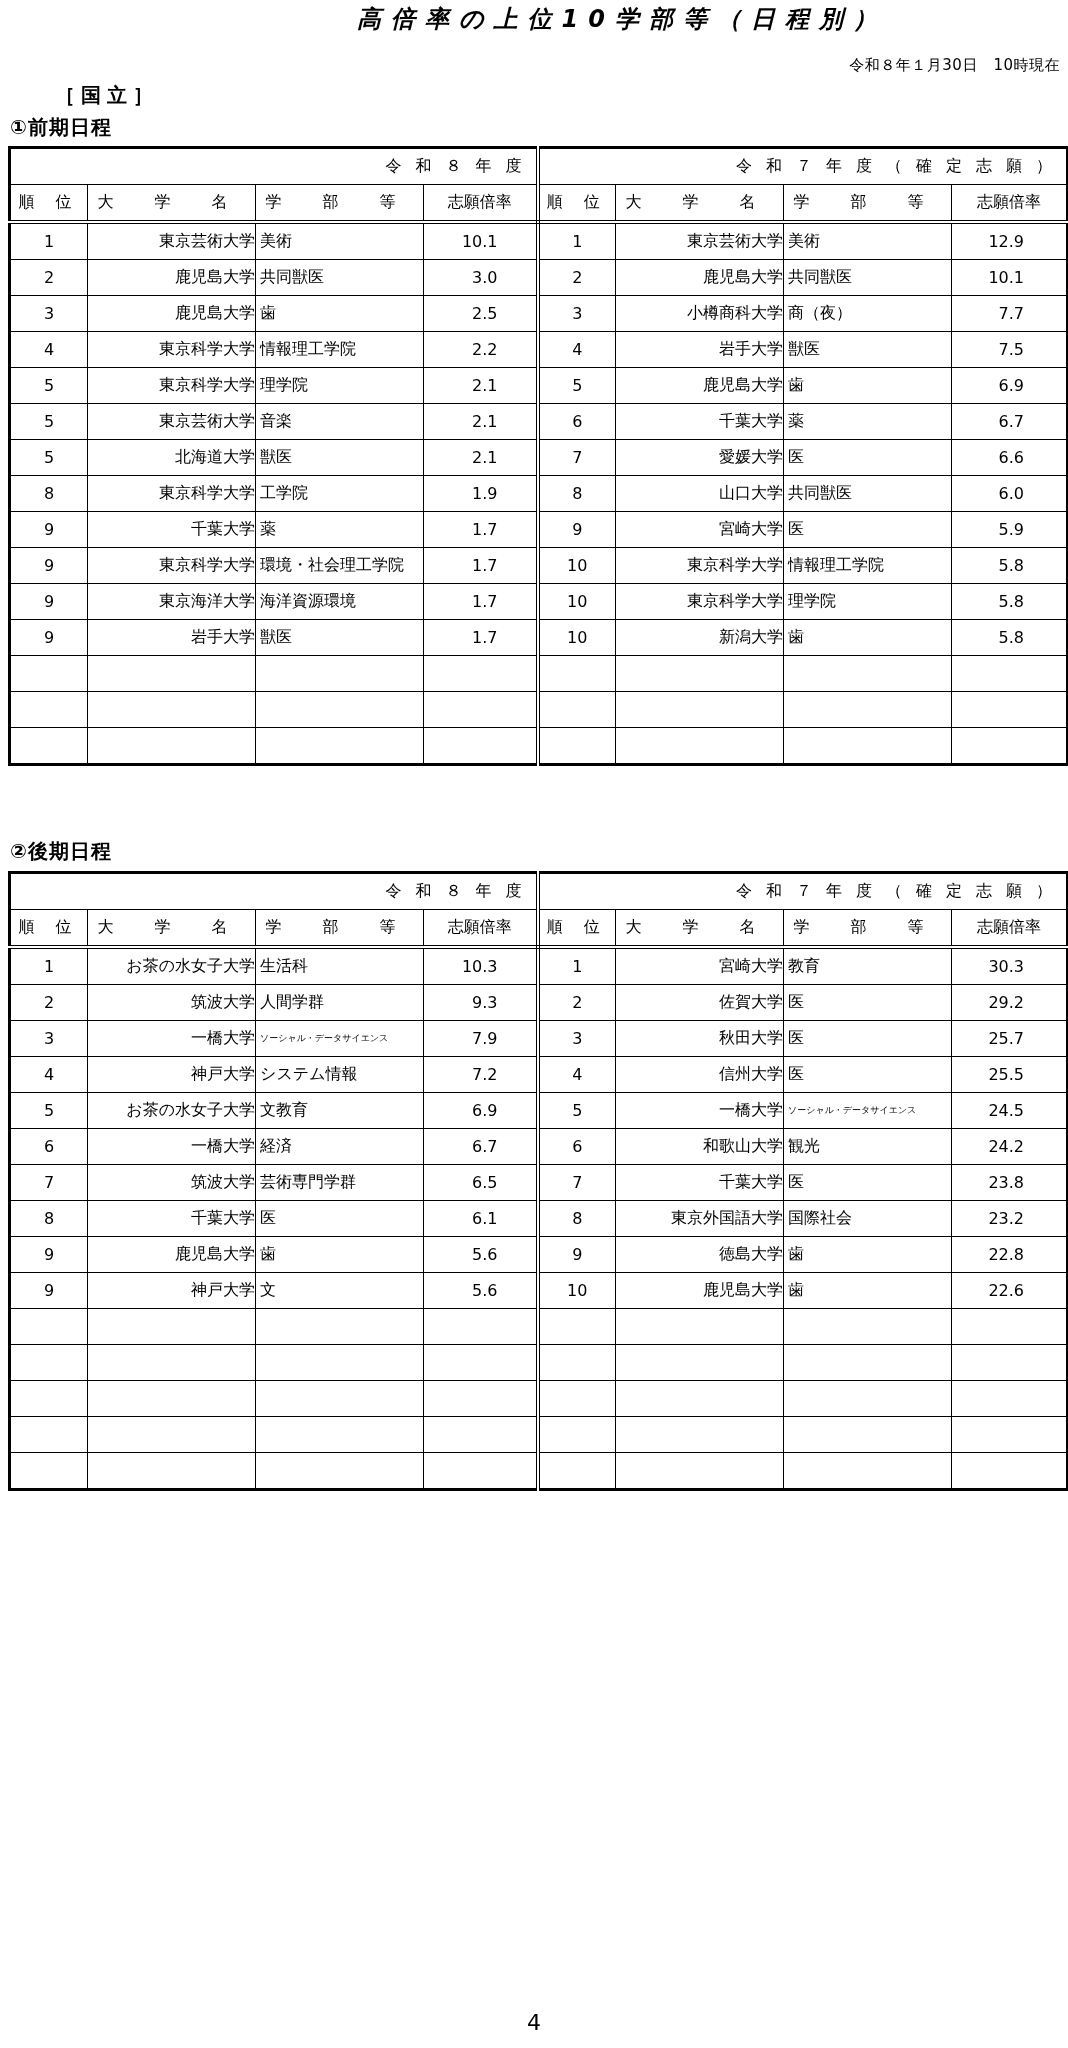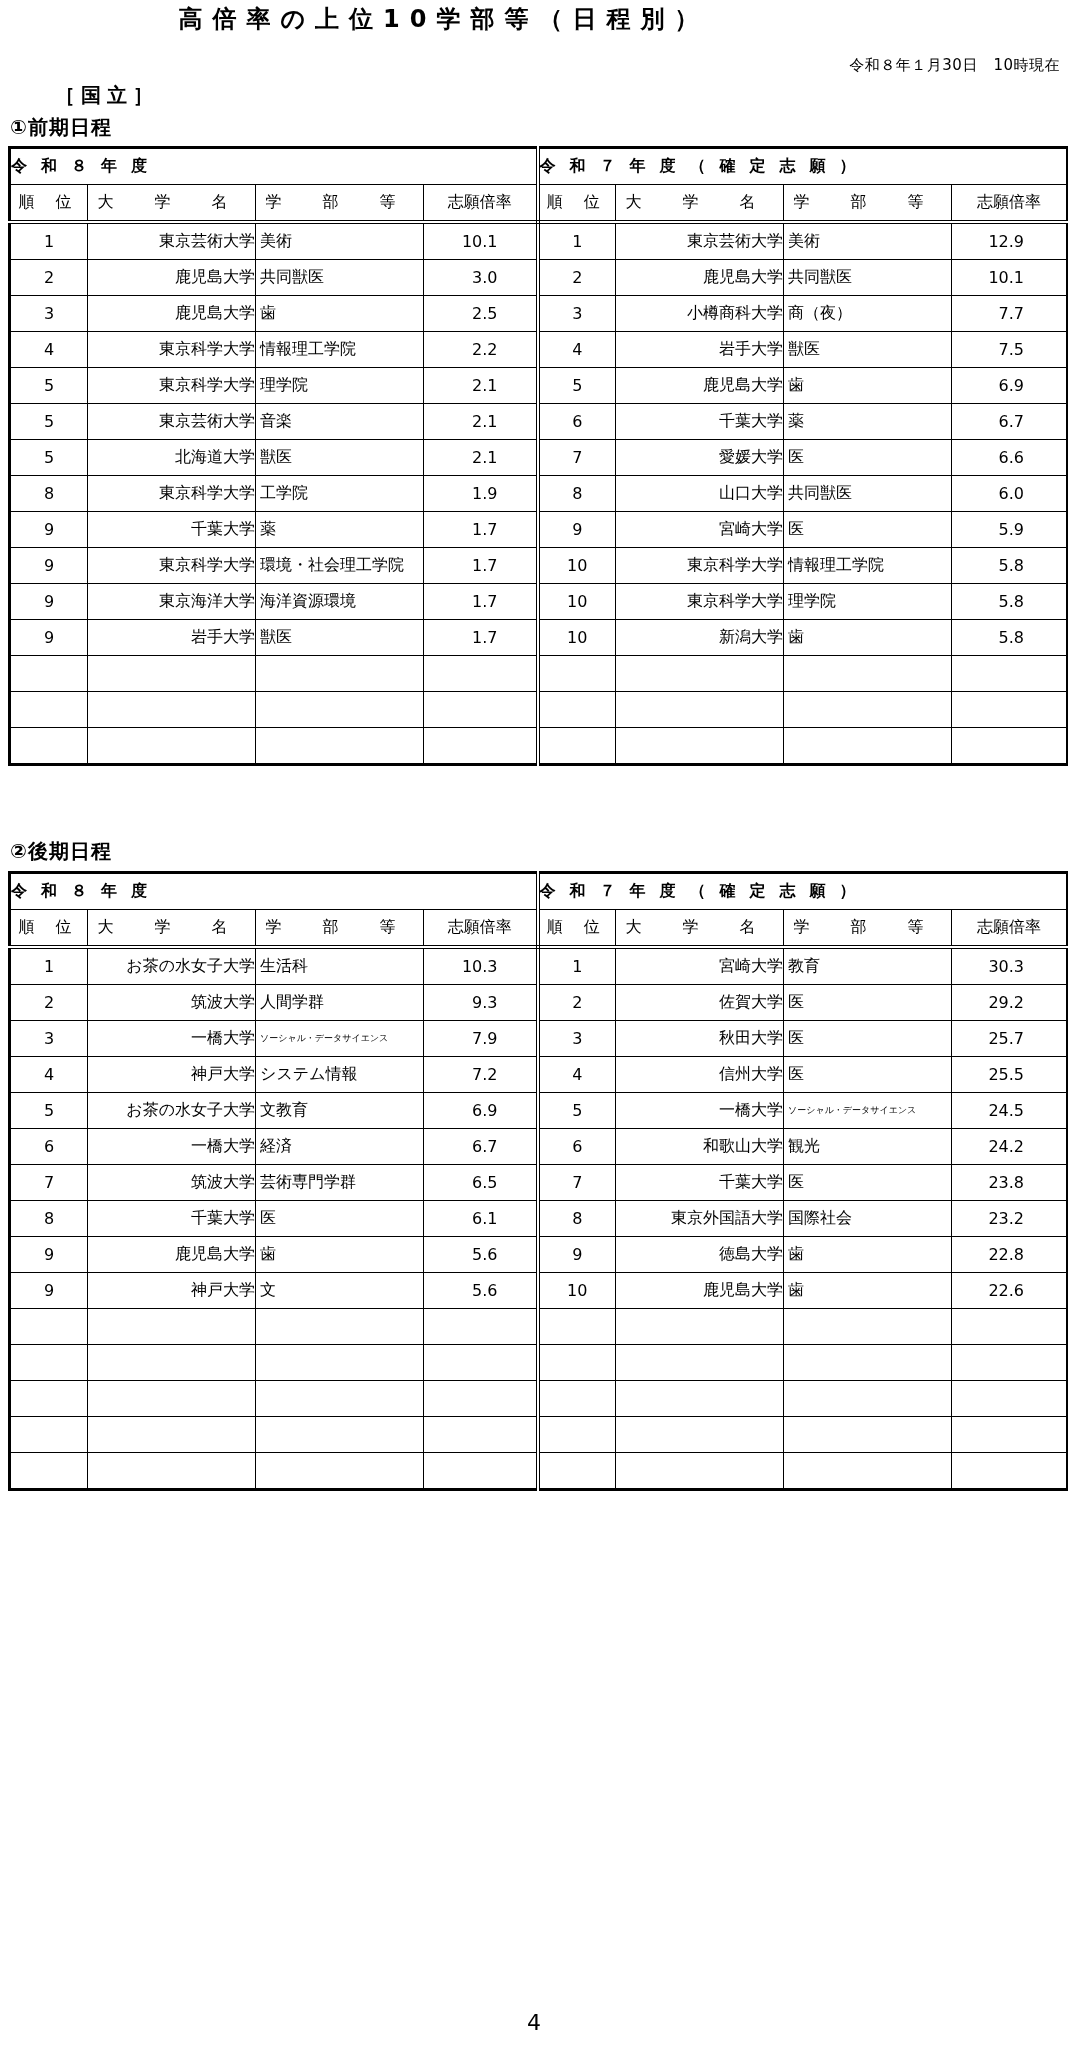--- a/index.html
+++ b/index.html
@@ -1,22 +1,22 @@
 <!DOCTYPE html>
 <html><head>
   <meta charset="utf-8">
   <style>
     html, body { margin: 0; padding: 0; background: #ffffff; }
     body {
       width: 1068px; height: 2048px; position: relative; overflow: hidden;
       font-family: "DejaVu Sans", "Liberation Sans", sans-serif; color: #000;
     }
     .title {
-      position: absolute; top: 0; left: 0; width: 887px; text-align: center;
-      font-size: 24px; font-weight: bold; letter-spacing: 10px; line-height: 34px; top: 2px;
+      position: absolute; top: 0; left: 0; width: 887px; text-align: right;
+      font-size: 24px; font-weight: bold; letter-spacing: 10px; line-height: 34px; top: 2px; font-style: italic;
     }
     .asof {
       position: absolute; top: 56px; right: 8px; font-size: 15px; letter-spacing: 0.5px; text-align: center;
     }
     .category {
       position: absolute; left: 12px; top: 82px; font-size: 20px; font-weight: bold; letter-spacing: 6px; margin-left: 43px;
     }
     .section-title {
       position: absolute; left: 10px; font-size: 20px; font-weight: bold; letter-spacing: 1px;
     }
@@ -28,21 +28,21 @@
       border-collapse: collapse; table-layout: fixed;
       border: 3px solid #000;
       font-size: 16px;
     }
     .sec1-table { top: 146px; }
     .sec2-table { top: 871px; }
     table.rank td, table.rank th {
       border: 1.5px solid #000; padding: 0; height: 35px; font-weight: normal;
       white-space: nowrap; overflow: hidden;
     }
-    table.rank tr.year-row th { letter-spacing: 14px; text-align: left; font-weight: bold; }
+    table.rank tr.year-row th { letter-spacing: 14px; text-align: right; }
     table.rank tr.col-row th { text-align: center; }
     table.rank tr.col-row th.uni-h, table.rank tr.col-row th.fac-h { letter-spacing: 18px; }
     table.rank tr.col-row th.rank-h { letter-spacing: 8px; }
     table.rank tr.col-row { border-bottom: 4px double #000; }
     table.rank tr.col-row th { border-bottom: 4px double #000; }
     .divider-l { border-right: 4px double #000 !important; }
     td.rank { text-align: center; }
     td.uni { text-align: right; padding-left: 4px !important; }
     td.fac { text-align: left; padding-left: 4px !important; }
     td.fac.small { font-size: 9px; margin-left: 36px; }

